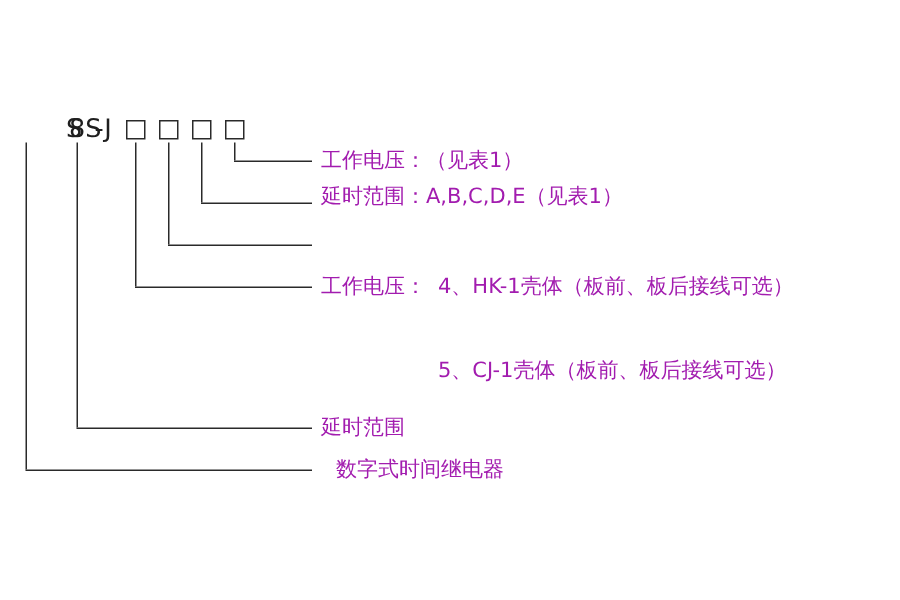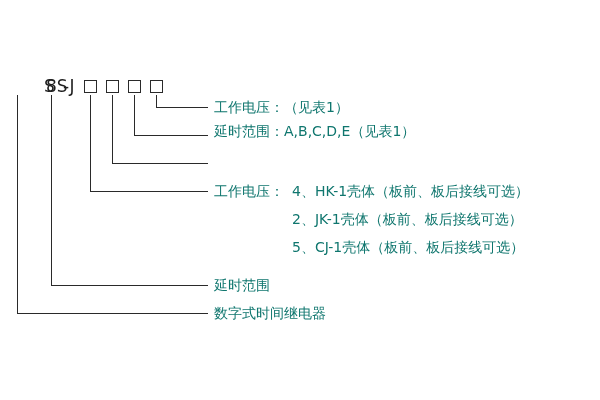--- a/index.html
+++ b/index.html
@@ -37,21 +37,21 @@
   
   .vline { position: absolute; width: 0; border-left: 1px solid #2a2a2a; }
   .hline { position: absolute; height: 0; border-top: 1px solid #2a2a2a; }
 
   
   .label {
     position: absolute;
     font-size: 14px;
     line-height: 22px;
     white-space: nowrap;
-    color: #0f766e;
+    color: #a21caf;
   }
   .st-item { margin-left: 8px; }
 </style>
 </head>
 <body>
 
 <div class="stage">
 
   <span class="model-part" style="left:12px; top:76px;margin-left:32px;">SSJ</span>
   <span class="model-part" style="left:46px; top:76px;">8</span>
@@ -78,21 +78,20 @@
 
   <div class="label" style="left:214px; top:96px;">工作电压：（见表1）</div>
 
   <div class="label" style="left:214px; top:120px;">延时范围：A,B,C,D,E（见表1）</div>
 
 
   <div class="label" style="left:214px; top:180px;">
     <span>工作电压：</span><span class="st-item">4、HK-1壳体（板前、板后接线可选）</span>
   </div>
 
-  <div class="label" style="left:292px; top:208px;">2、JK-1壳体（板前、板后接线可选）</div>
 
   <div class="label" style="left:292px; top:236px;">5、CJ-1壳体（板前、板后接线可选）</div>
 
   <div class="label" style="left:214px; top:274px;">延时范围</div>
 
-  <div class="label" style="left:214px; top:302px;">数字式时间继电器</div>
+  <div class="label" style="left:224px; top:302px;">数字式时间继电器</div>
 
 </div>
 
 </body></html>

